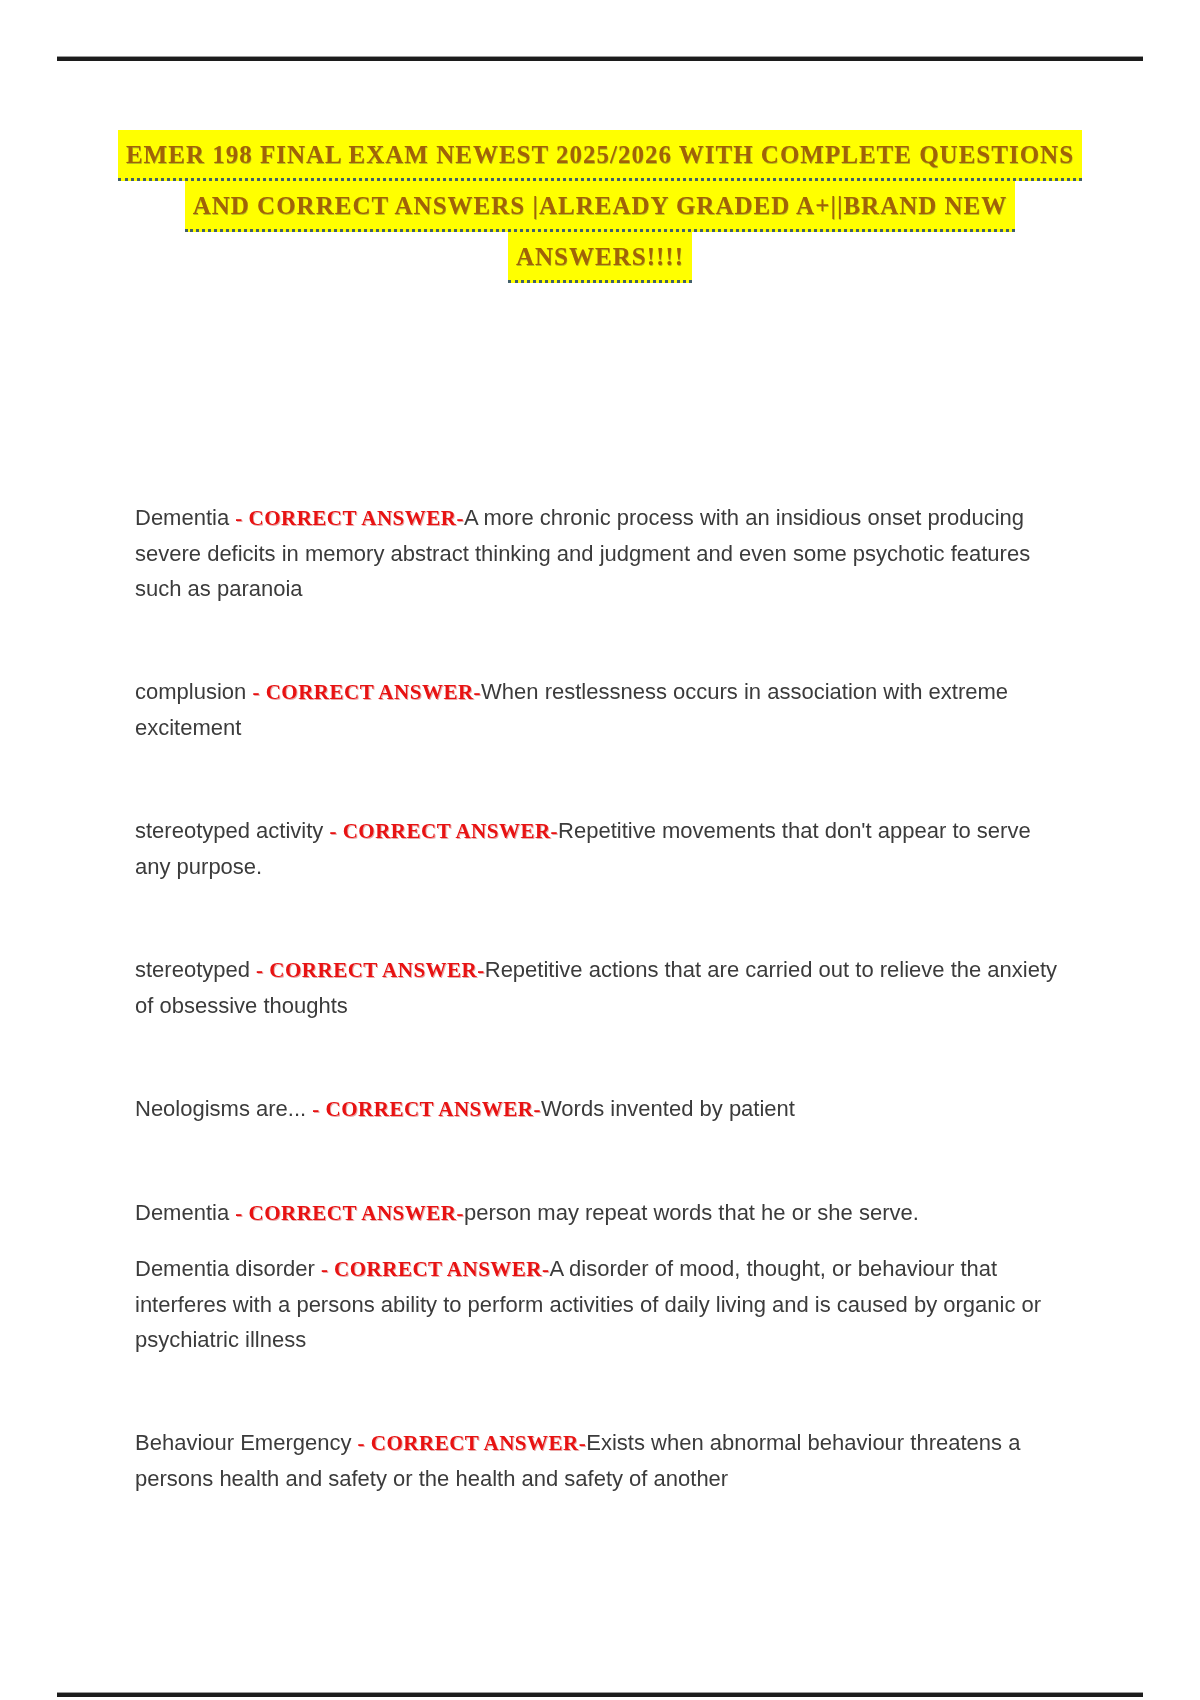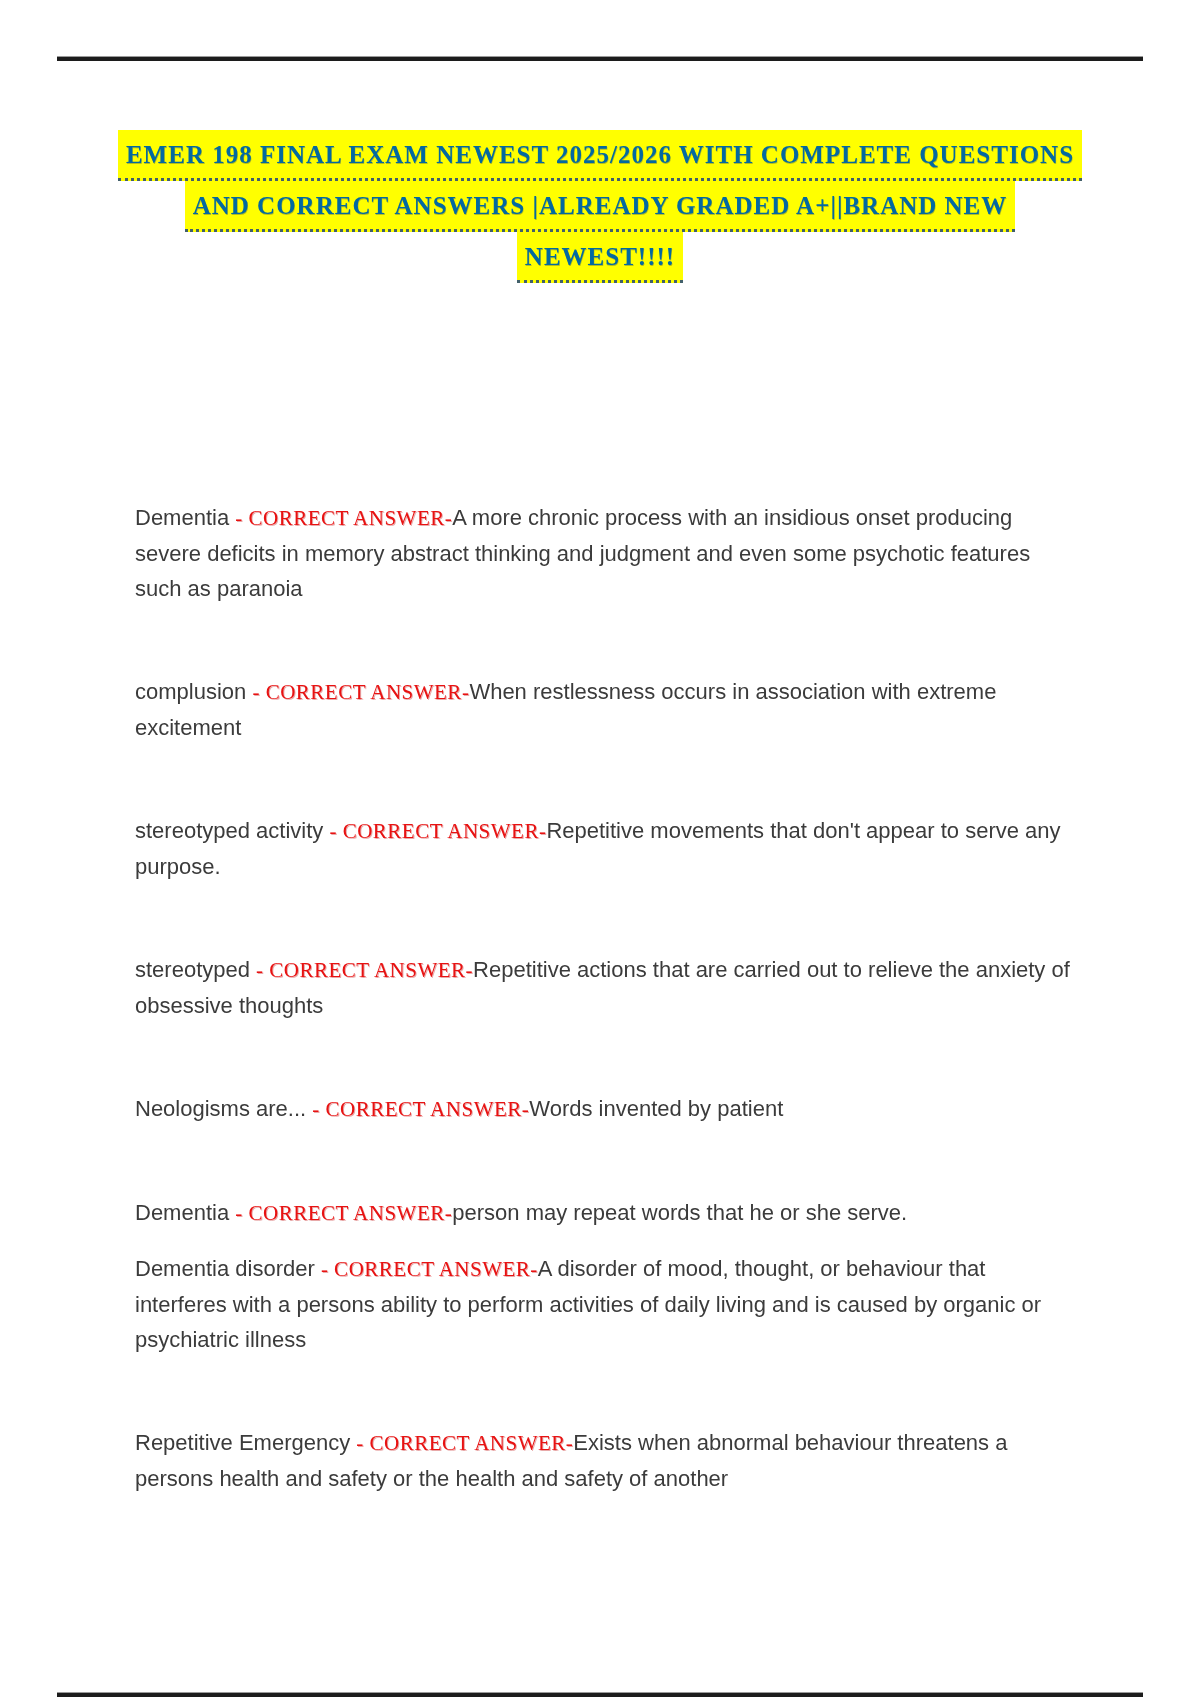--- a/index.html
+++ b/index.html
@@ -31,21 +31,21 @@
     top: 130px;
     left: 95px;
     width: 1010px;
     margin: 0;
     text-align: center;
     font-family: "Liberation Serif", serif;
     font-weight: bold;
     font-size: 25px;
     line-height: 47px;
     letter-spacing: 1px;
-    color: #0369a1;
+    color: #a16207;
   }
   .title-line { display: block; }
   .hl {
     display: inline-block;
     background: #ffff00;
     padding: 1px 8px 0;
     border-bottom: 3px dotted #42606a;
     text-shadow: 0.5px 0.5px 0 rgba(40,70,80,0.35);
   }
 
@@ -59,52 +59,52 @@
     color: #3b3b3b;
   }
   .entry {
     margin: 68px 0 0;
   }
   .entry:first-child { margin-top: 0; }
   .entry.tight { margin-top: 20px; }
 
   .marker {
     font-family: "Liberation Serif", serif;
-    font-weight: normal;
+    font-weight: bold;
     color: #e81212;
     letter-spacing: 0.5px;
     font-size: 21px;
     text-shadow: 1px 1px 0 rgba(190,10,10,0.35);
     white-space: nowrap;
   }
 </style>
 </head>
 <body>
 
 <div class="page">
   <div class="rule top"></div>
 
   <h1 class="title">
       <div class="title-line"><span class="hl">EMER 198 FINAL EXAM NEWEST 2025/2026 WITH COMPLETE QUESTIONS</span></div>
       <div class="title-line"><span class="hl">AND CORRECT ANSWERS |ALREADY GRADED A+||BRAND NEW</span></div>
-      <div class="title-line"><span class="hl">NEWEST!!!!</span></div>
+      <div class="title-line"><span class="hl">ANSWERS!!!!</span></div>
     </h1>
 
   <main class="content">
   <p class="entry"><span class="term">Dementia</span> <span class="marker">- CORRECT ANSWER-</span><span class="answer">A more chronic process with an insidious onset producing severe deficits in memory abstract thinking and judgment and even some psychotic features such as paranoia</span></p>
 
   <p class="entry"><span class="term">complusion</span> <span class="marker">- CORRECT ANSWER-</span><span class="answer">When restlessness occurs in association with extreme excitement</span></p>
 
   <p class="entry"><span class="term">stereotyped activity</span> <span class="marker">- CORRECT ANSWER-</span><span class="answer">Repetitive movements that don't appear to serve any purpose.</span></p>
 
   <p class="entry"><span class="term">stereotyped</span> <span class="marker">- CORRECT ANSWER-</span><span class="answer">Repetitive actions that are carried out to relieve the anxiety of obsessive thoughts</span></p>
 
   <p class="entry"><span class="term">Neologisms are...</span> <span class="marker">- CORRECT ANSWER-</span><span class="answer">Words invented by patient</span></p>
 
   <p class="entry"><span class="term">Dementia</span> <span class="marker">- CORRECT ANSWER-</span><span class="answer">person may repeat words that he or she serve.</span></p>
 
   <p class="entry tight"><span class="term">Dementia disorder</span> <span class="marker">- CORRECT ANSWER-</span><span class="answer">A disorder of mood, thought, or behaviour that interferes with a persons ability to perform activities of daily living and is caused by organic or psychiatric illness</span></p>
 
-  <p class="entry"><span class="term">Repetitive Emergency</span> <span class="marker">- CORRECT ANSWER-</span><span class="answer">Exists when abnormal behaviour threatens a persons health and safety or the health and safety of another</span></p>
+  <p class="entry"><span class="term">Behaviour Emergency</span> <span class="marker">- CORRECT ANSWER-</span><span class="answer">Exists when abnormal behaviour threatens a persons health and safety or the health and safety of another</span></p>
 </main>
 
   <div class="rule bottom"></div>
 </div>
 
 </body></html>

